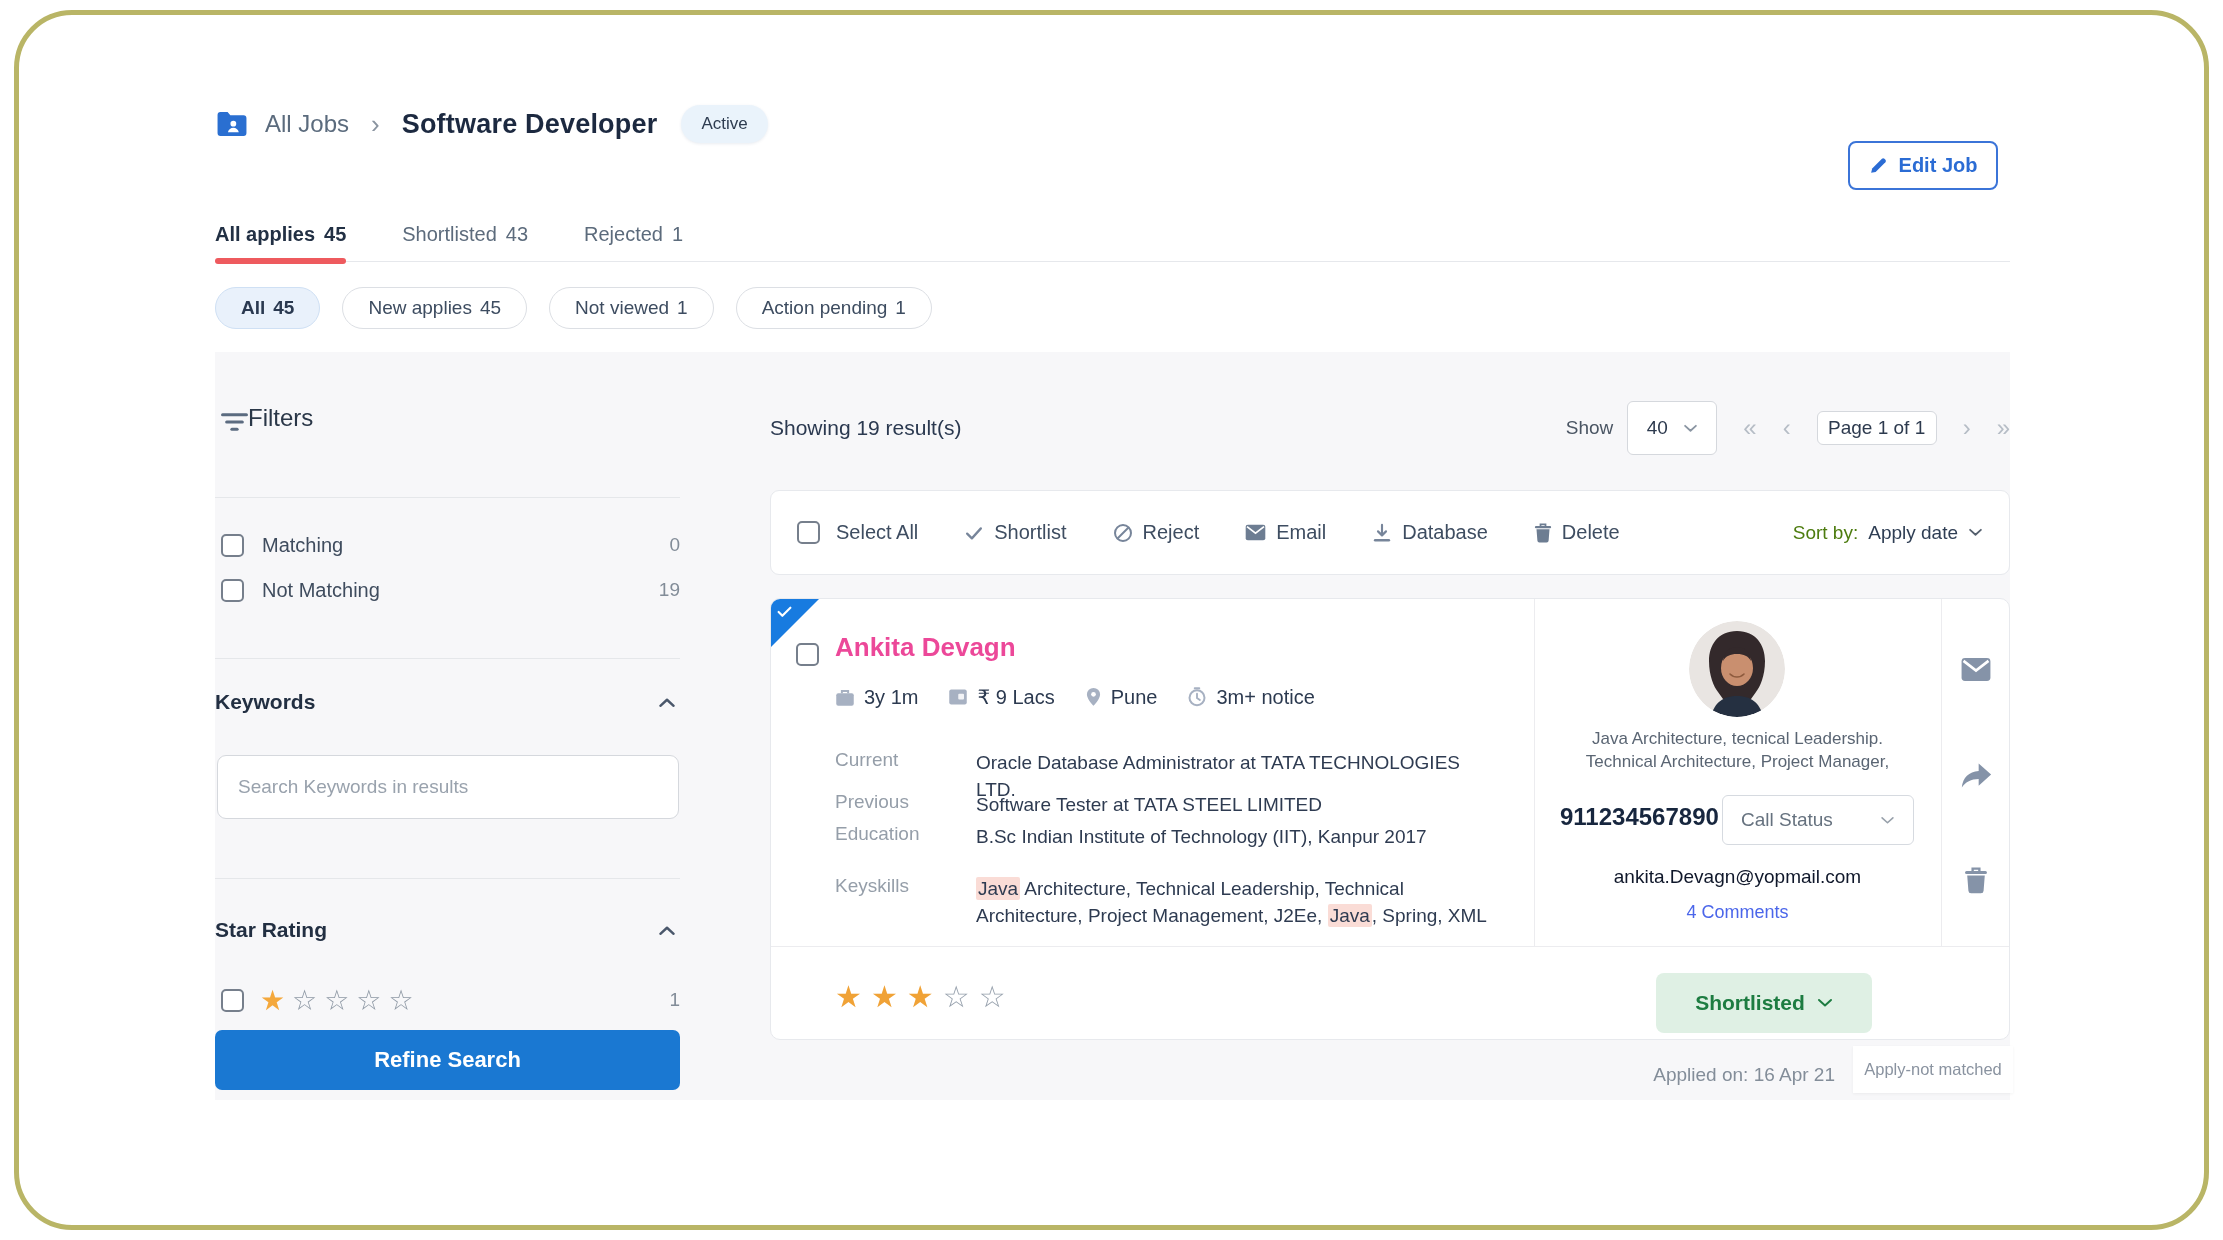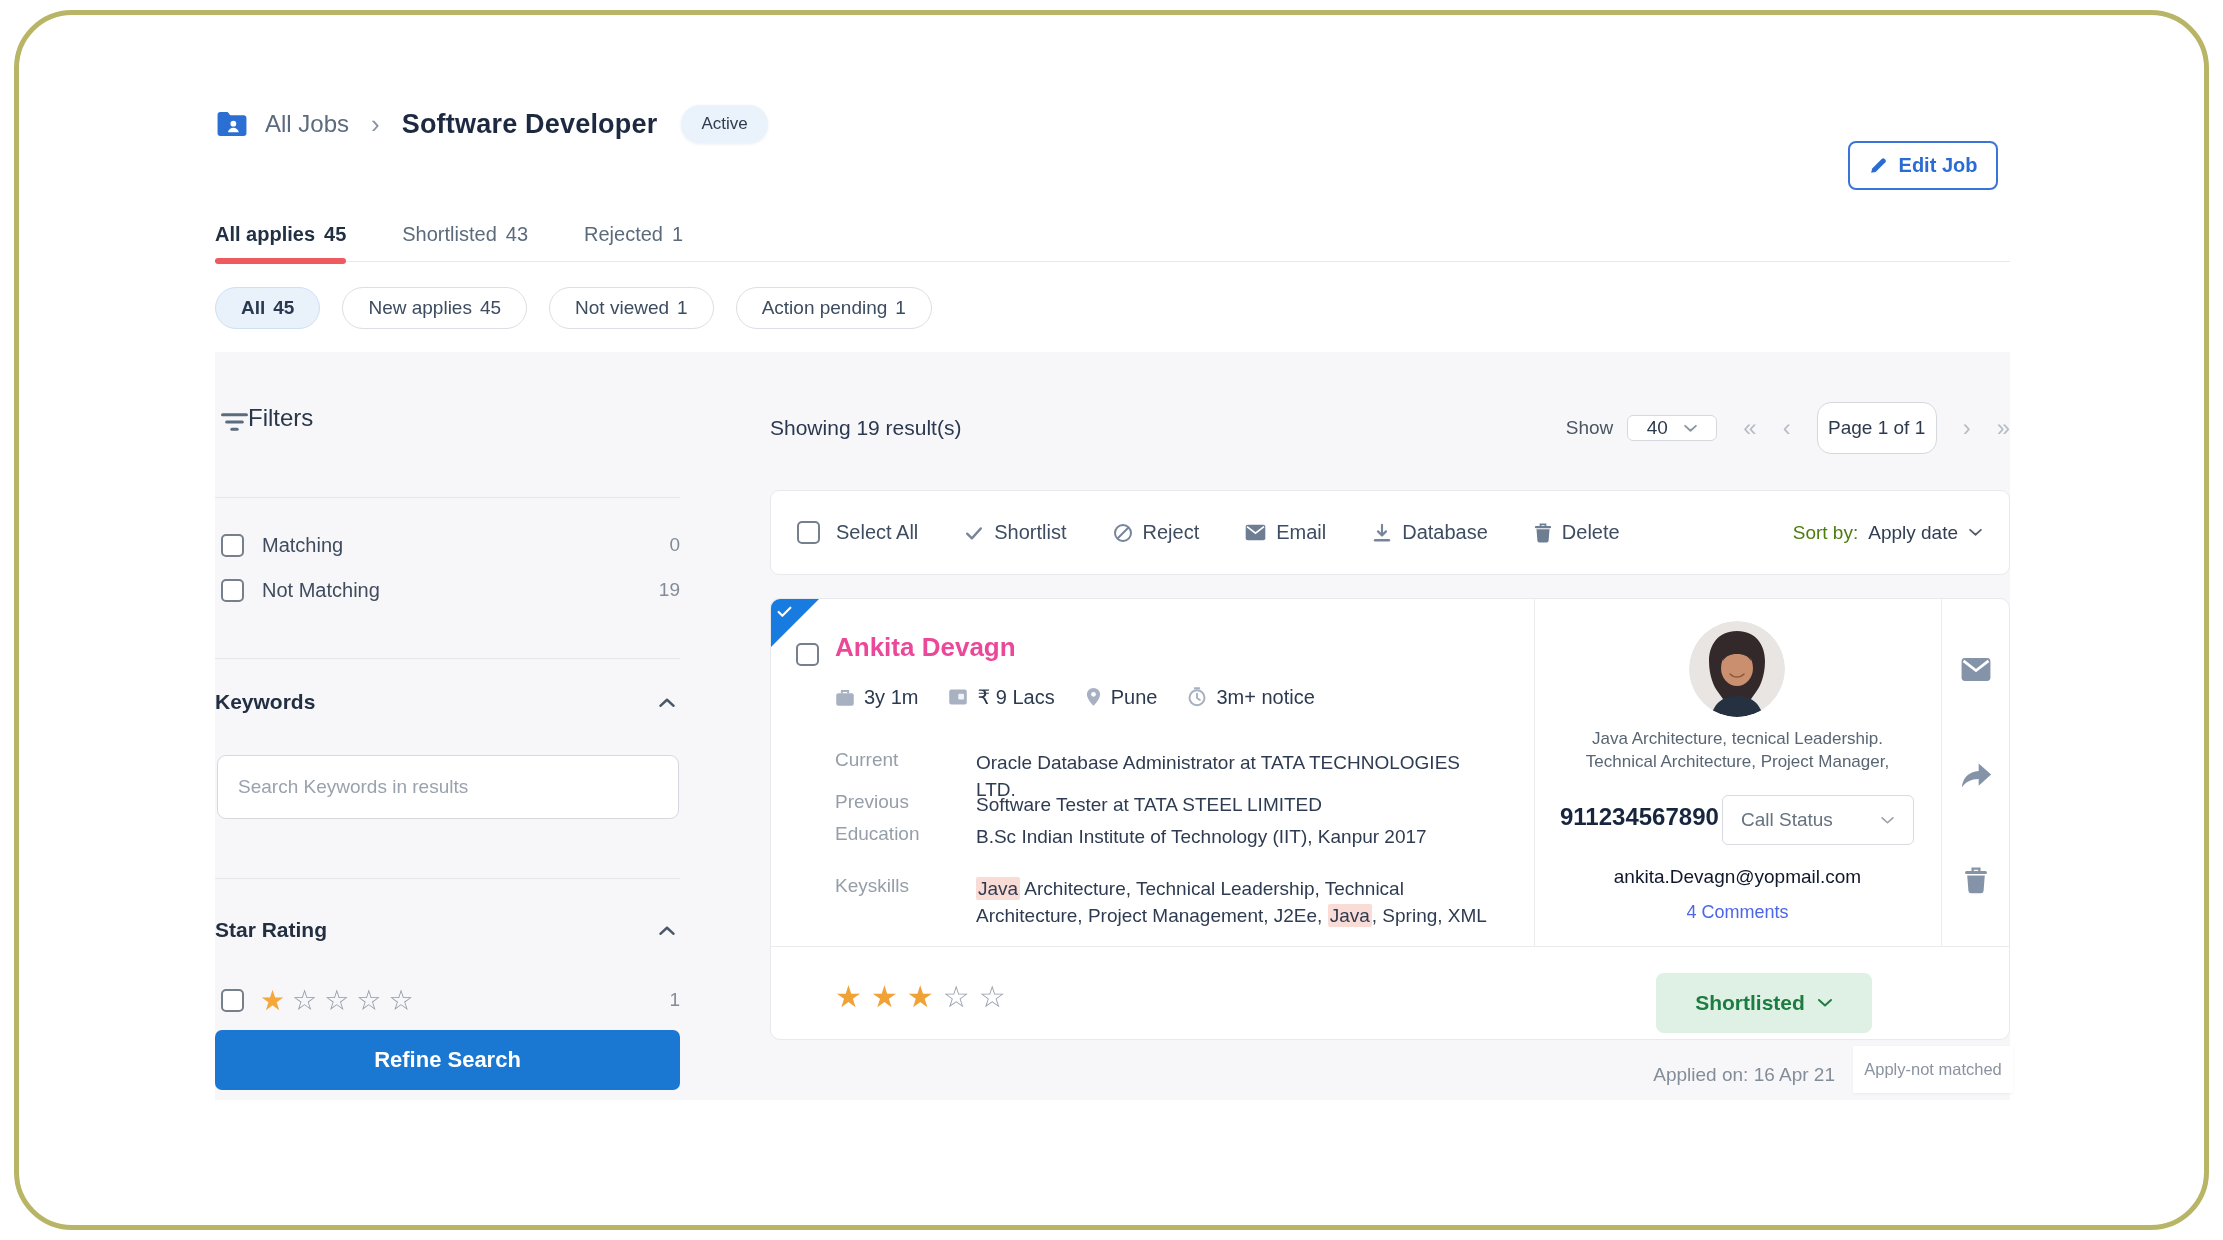--- a/index.html
+++ b/index.html
@@ -71,25 +71,25 @@
                 border:none; border-radius:7px; color:#fff; font-size:22px; font-weight:700;
                 cursor:pointer; font-family:inherit; }
 
   
   .results { position:absolute; left:555px; top:0; width:1240px; height:100%; }
   .res-head { position:absolute; left:0; top:55px; width:100%; height:42px; display:flex;
               align-items:center; }
   .res-summary { font-size:21px; font-weight:500; color:#2b3950; }
   .res-controls { margin-left:auto; display:flex; align-items:center; gap:26px; }
   .show-label { font-size:19px; color:#4a5563; }
-  .show-box { width:90px; height:26px; border:1px solid #d5d8dd; background:#fff; border-radius:6px;
+  .show-box { width:90px; height:54px; border:1px solid #d5d8dd; background:#fff; border-radius:6px;
               display:flex; align-items:center; justify-content:center; gap:15px; font-size:19px;
               color:#2d3a4e; cursor:pointer; margin-left:-12px; }
   .pg-glyph { font-size:24px; color:#b6bdc6; cursor:pointer; line-height:1; }
-  .page-box { width:120px; height:52px; border:1px solid #d5d8dd; background:#fff; border-radius:14px;
+  .page-box { width:120px; height:34px; border:1px solid #d5d8dd; background:#fff; border-radius:6px;
               display:flex; align-items:center; justify-content:center; font-size:19px; color:#2d3a4e; }
 
   
   .toolbar { position:absolute; left:0; top:138px; width:100%; height:85px; background:#fff;
              border:1px solid #e7e9ed; border-radius:9px; display:flex; align-items:center;
              padding:0 26px; }
   .tb-item { display:flex; align-items:center; gap:10px; font-size:20px; color:#3e4d61;
              cursor:pointer; margin-right:46px; }
   .tb-icon { display:inline-flex; color:#77859a; }
   .sortby { margin-left:auto; display:flex; align-items:center; gap:10px; cursor:pointer; }

